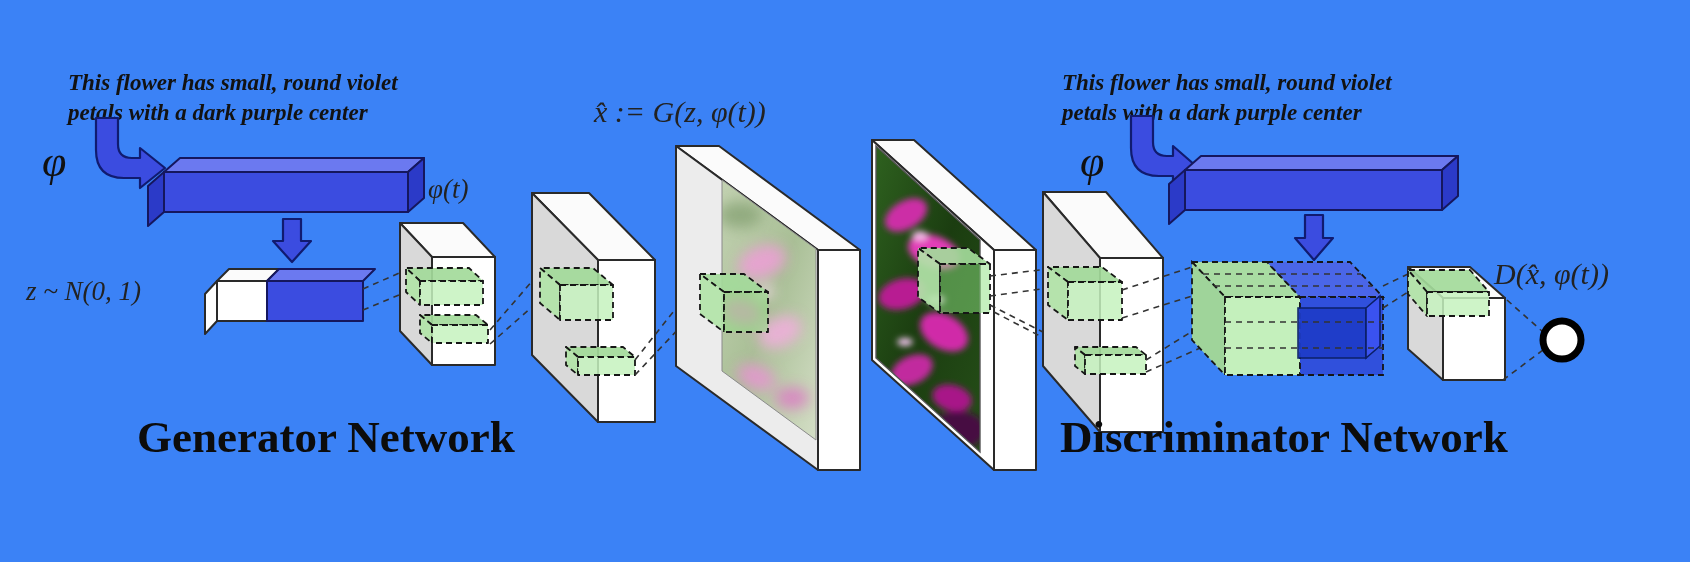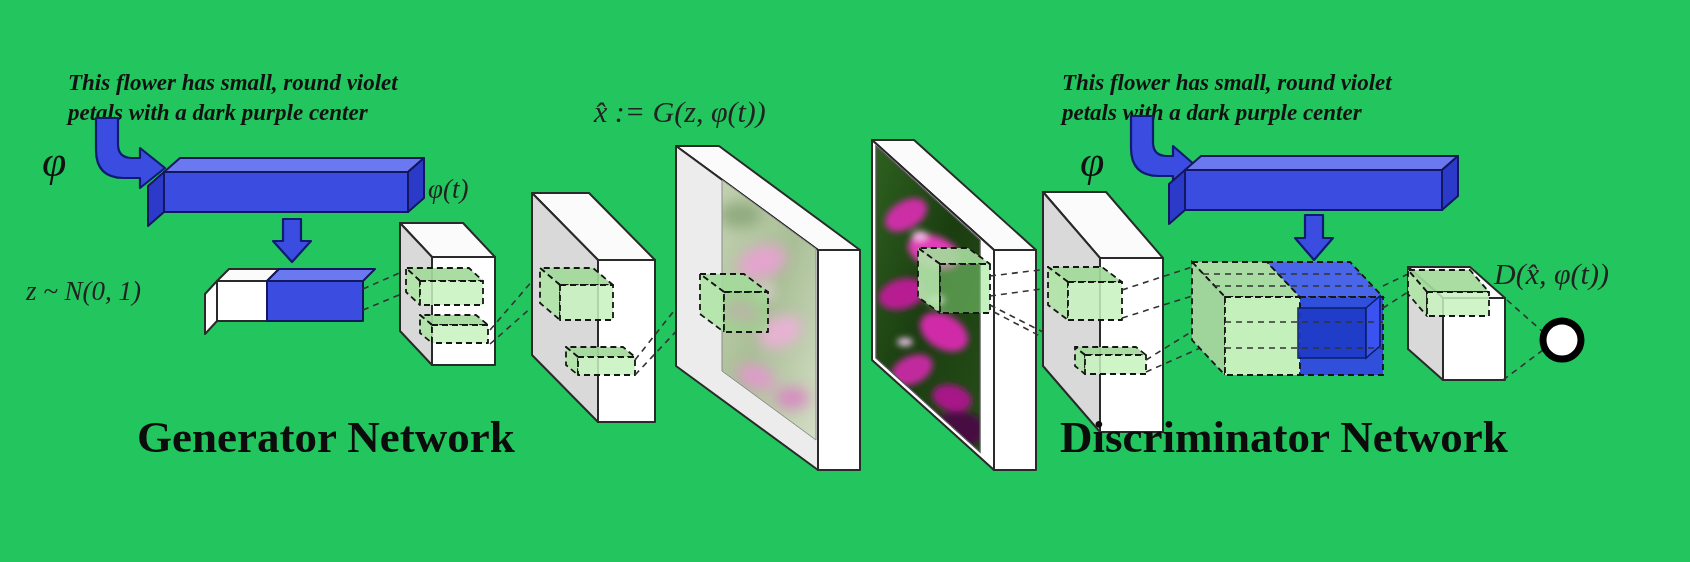--- a/index.html
+++ b/index.html
@@ -1,16 +1,16 @@
 <!DOCTYPE html>
 <html><head>
 <meta charset="utf-8">
 <style>
   html,body{margin:0;padding:0;background:#ffffff;}
-  .stage{position:relative;width:1690px;height:562px;background:#22c55e;overflow:hidden;}
+  .stage{position:relative;width:1690px;height:562px;background:#3b82f6;overflow:hidden;}
   svg{position:absolute;left:0;top:0;}
   .caption-text{font-family:"Liberation Serif",serif;font-style:italic;font-weight:700;font-size:23px;fill:#121212;}
   .math-label{font-family:"Liberation Serif",serif;font-style:italic;font-size:27px;fill:#222;}
   .math-label-lg{font-family:"Liberation Serif",serif;font-style:italic;font-size:30px;fill:#222;}
   .phi-big{font-family:"Liberation Serif",serif;font-style:italic;font-size:44px;fill:#111;}
   .net-title{font-family:"Liberation Serif",serif;font-weight:700;font-size:45px;fill:#0c0c0c;}
   .face-white{fill:#ffffff;stroke:#2a2a2a;stroke-width:2;stroke-linejoin:round;}
   .face-top{fill:#fbfbfb;stroke:#2a2a2a;stroke-width:2;stroke-linejoin:round;}
   .face-gray{fill:#d9d9d9;stroke:#2a2a2a;stroke-width:2;stroke-linejoin:round;}
   .face-lightgray{fill:#ececec;stroke:#2a2a2a;stroke-width:2;stroke-linejoin:round;}

